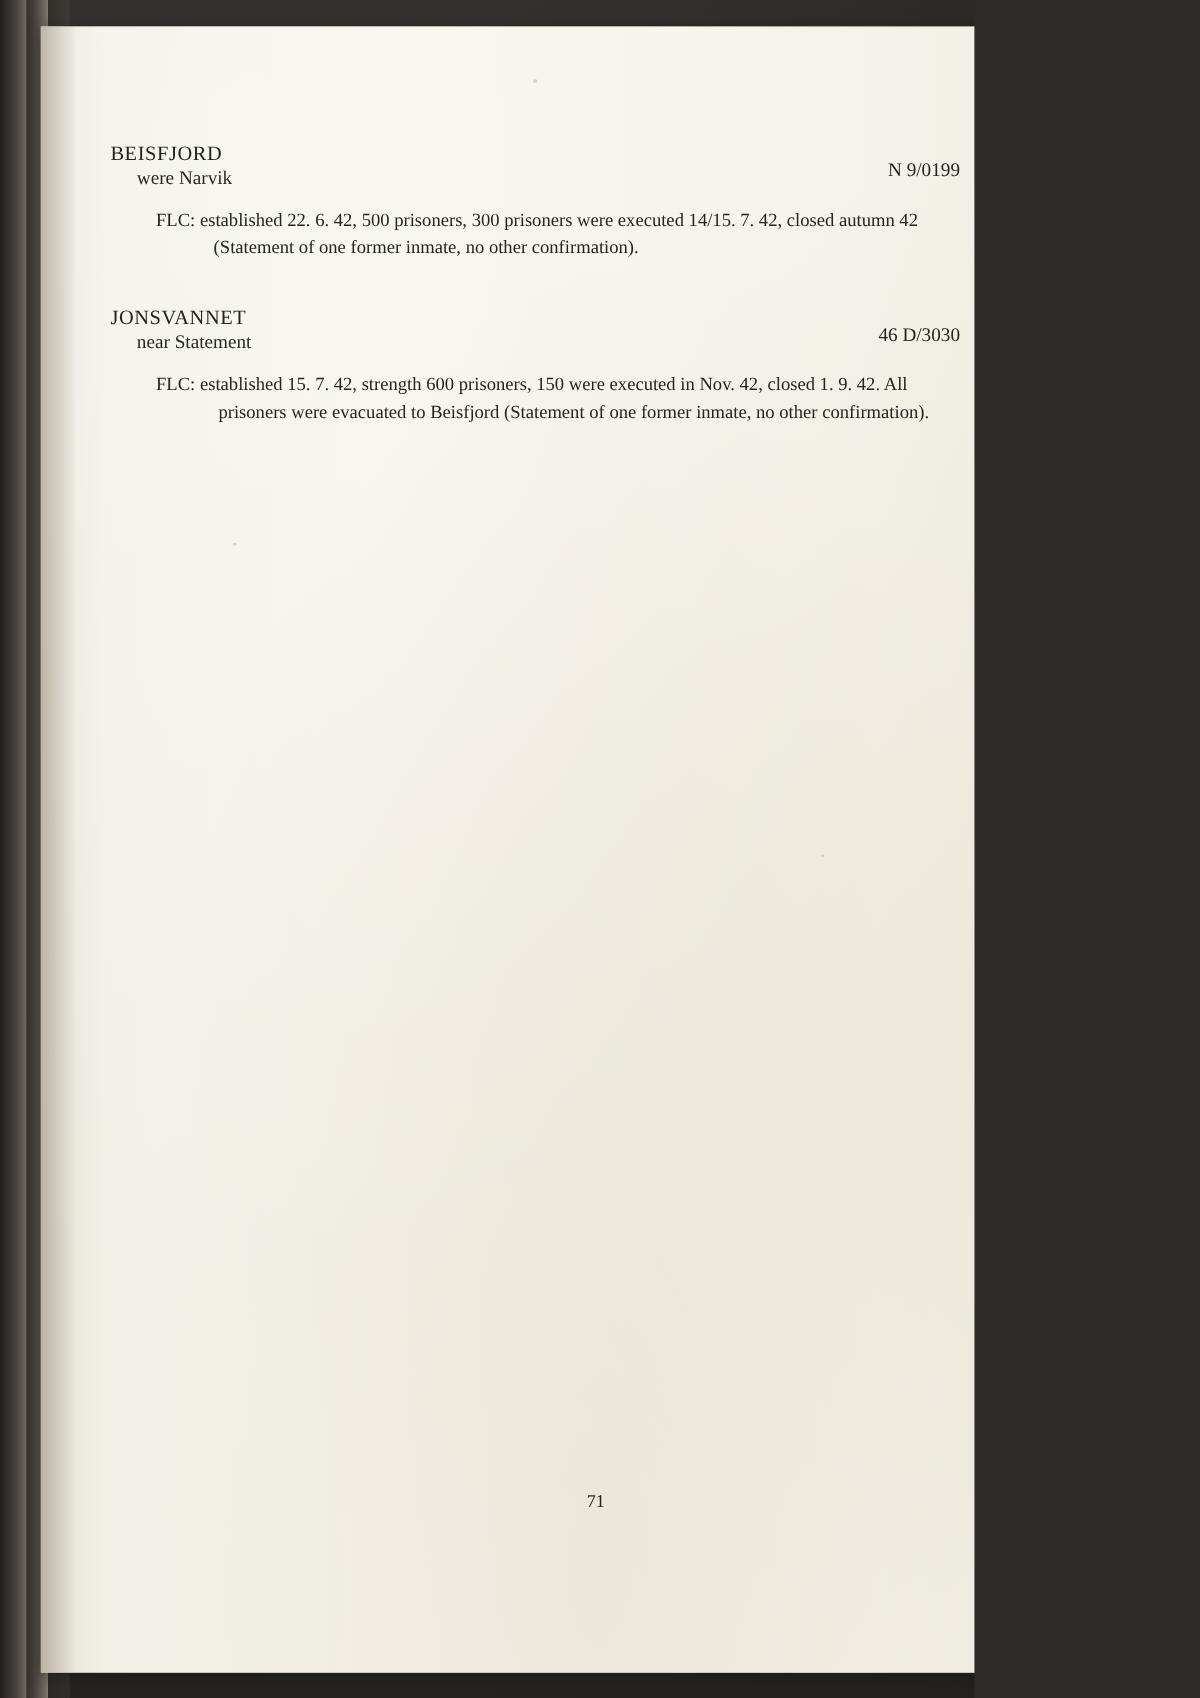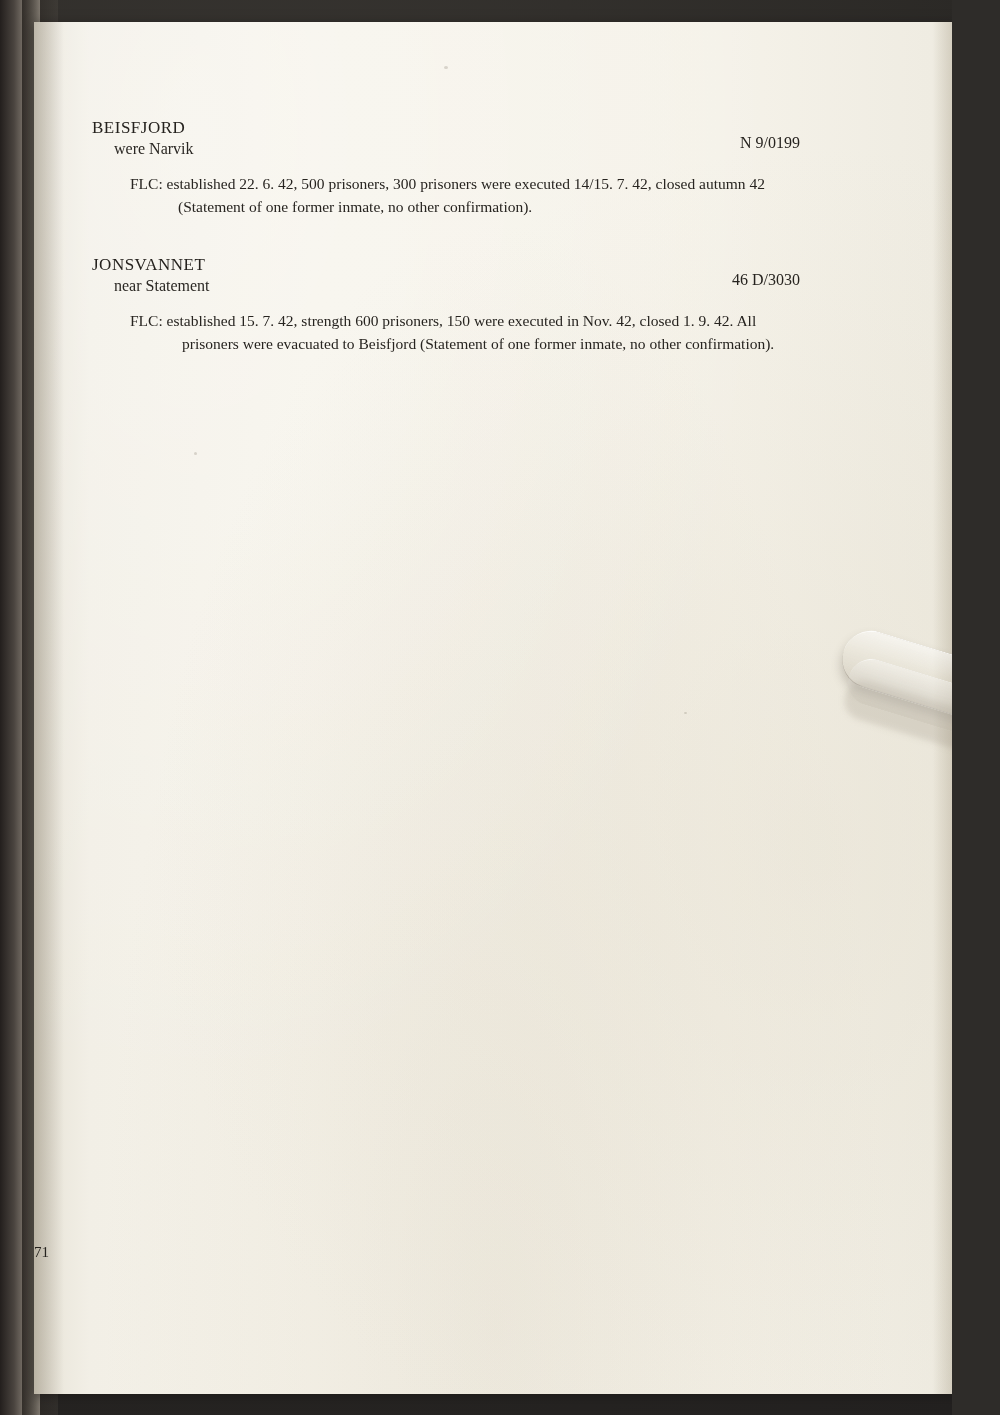--- a/index.html
+++ b/index.html
@@ -2,21 +2,21 @@
 <html><head>
 <meta charset="utf-8">
 <style>
   html, body {
     margin: 0;
     padding: 0;
     background: #2e2c29;
   }
   .scan {
     position: relative;
-    width: 952px;
+    width: 812px;
     height: 1415px;
     overflow: hidden;
     background: #2b2926;
     font-family: "Liberation Serif", serif;
   }
   
   .backdrop {
     position: absolute;
     inset: 0;
     background:
@@ -139,20 +139,21 @@
   .entry-body .lead { margin-left: 0; }
   .body-line { display: block; }
   .body-line.indent-2 { padding-left: 48px; }
   .body-line.indent-1 { padding-left: 52px; }
 
   .page-number {
     position: absolute;
     left: 0;
     right: 0;
     top: 1222px;
+    text-align: center;
     font-size: 15px;
     color: #26231f;
   }
 
   
   .page-weight {
     position: absolute;
     left: 832px;
     top: 640px;
     width: 172px;

